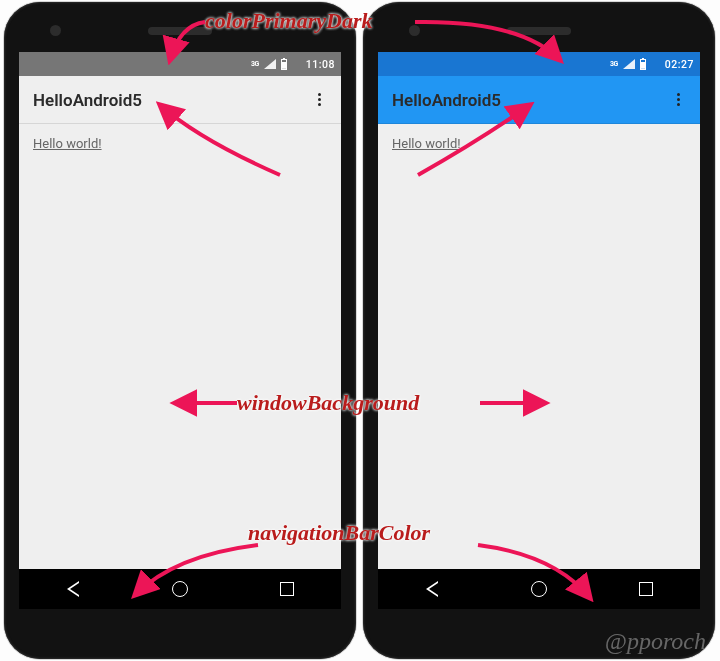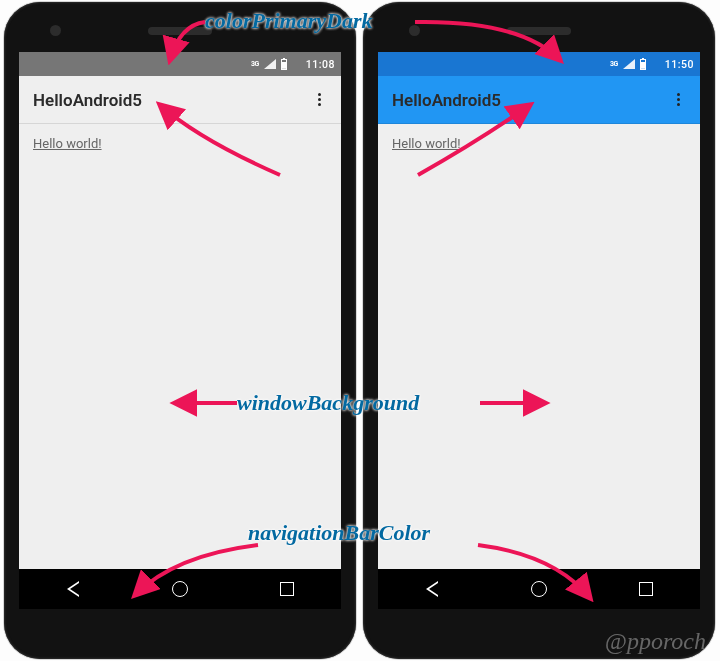--- a/index.html
+++ b/index.html
@@ -159,21 +159,21 @@
 
   
   .statusbar.gray  { background: #767676; }
   .statusbar.blue  { background: #1976d2; }
   .appbar.light    { background: #efefef; color:#2b2b2b; }
   .appbar.blue     { background: #2196f3; color:#2b2b2b; }
 
   
   .label {
     position: absolute;
-    color: #0369a1;
+    color: #b91c1c;
     font-family: Georgia, "Times New Roman", serif;
     font-style: italic;
     font-weight: 700;
     font-size: 22px;
     text-shadow: 0 0 3px #fff, 0 0 3px #fff;
     white-space: nowrap;
     pointer-events: none;
   }
 
   .watermark {
@@ -244,21 +244,21 @@
 
   <div class="phone right">
     <div class="camdot"></div>
     <div class="earpiece"></div>
     <div class="screen">
 
       <div class="statusbar blue">
         <span class="icon3g">3G</span>
         <span class="signal"></span>
         <span class="battery"></span>
-        <span class="time">11:50</span>
+        <span class="time">02:27</span>
       </div>
 
       <div class="appbar blue">
         <span>HelloAndroid5</span>
         <div class="overflow">
           <span></span>
             <span></span>
             <span></span>
         </div>
       </div>

